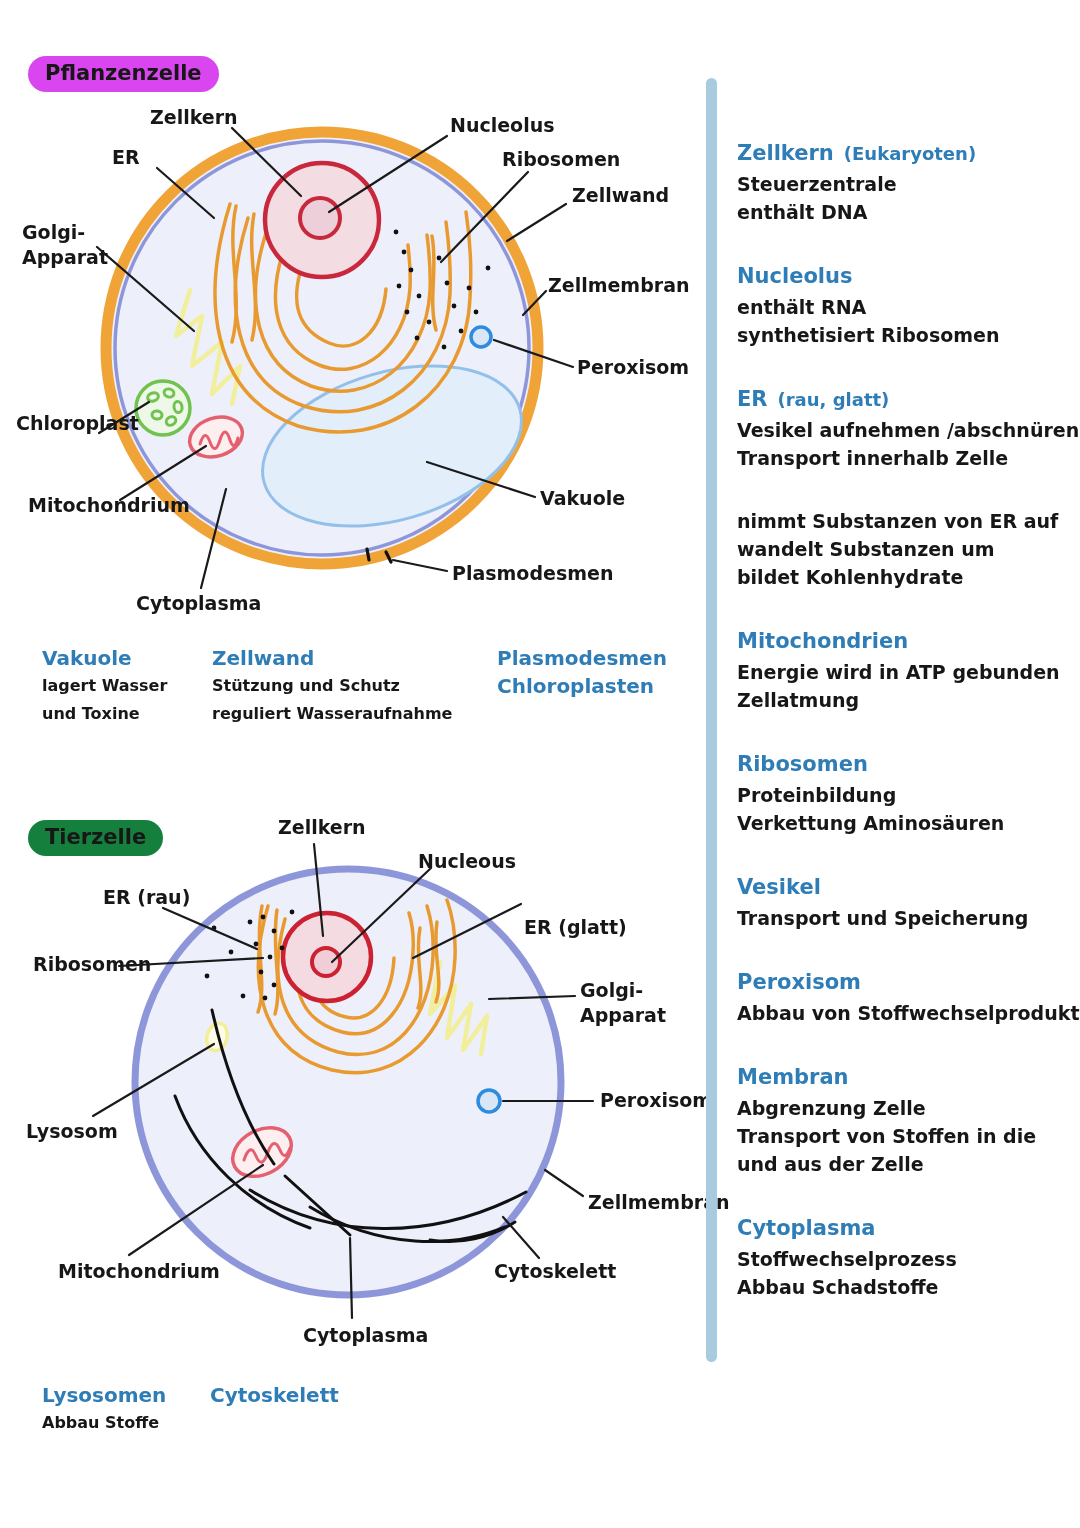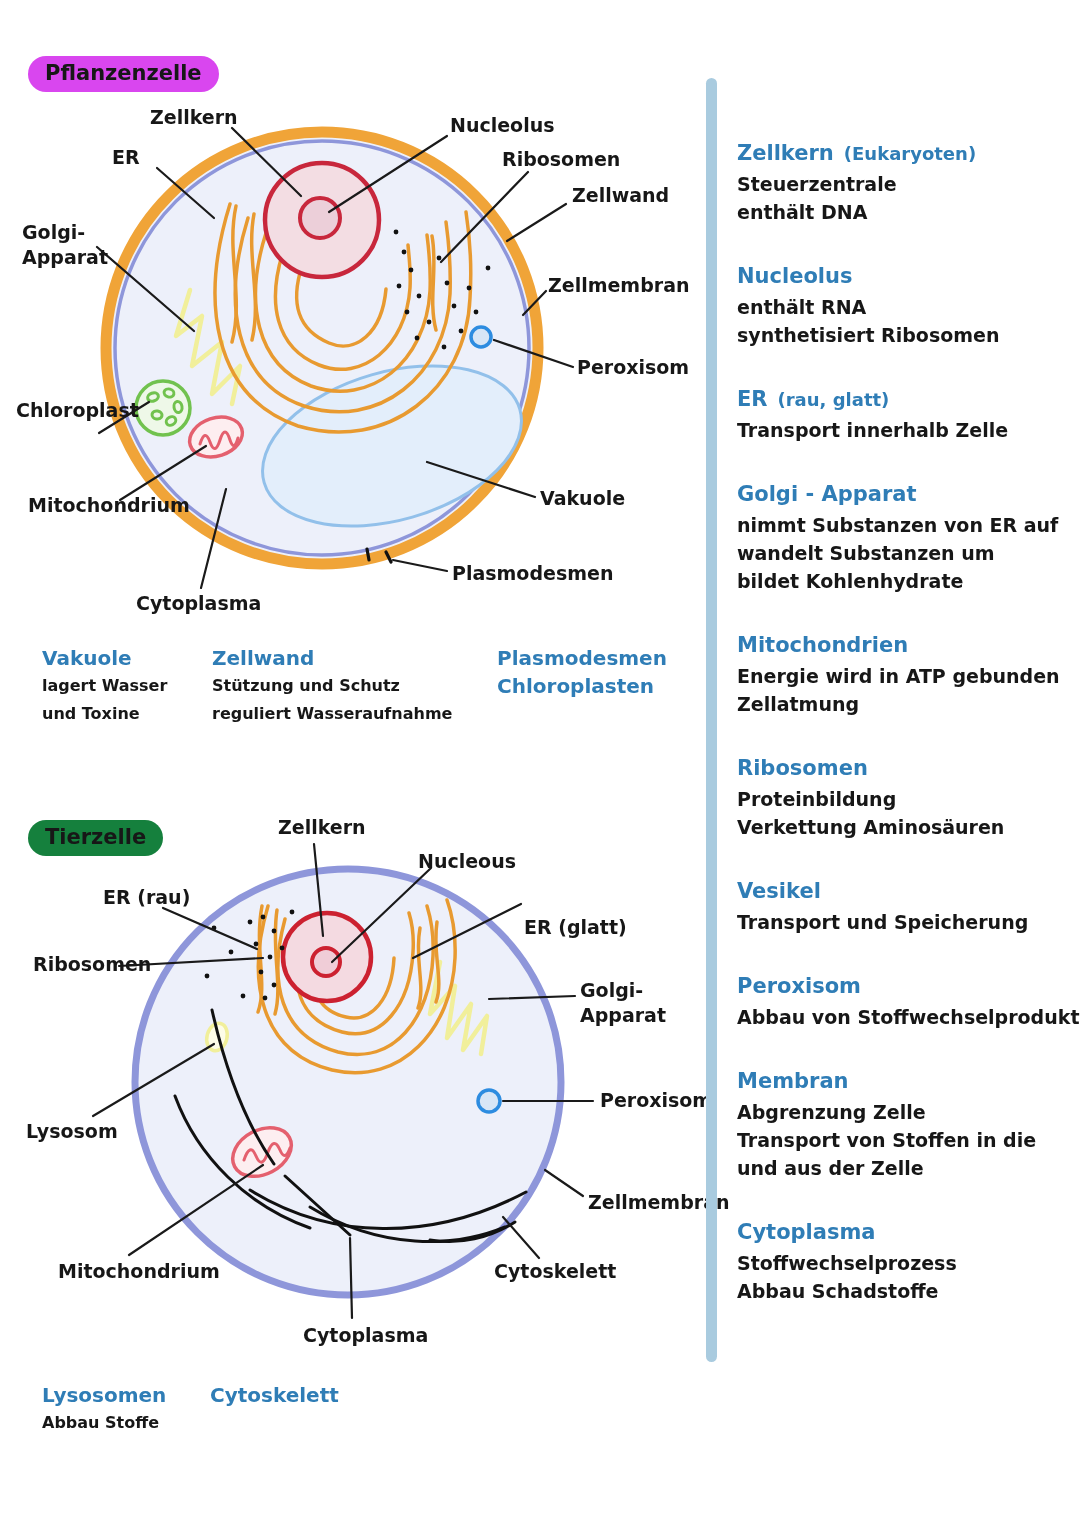--- a/index.html
+++ b/index.html
@@ -188,21 +188,21 @@
   <div class="lbl" style="left:112px;top:146px;">ER</div>
   <div class="lbl" style="left:450px;top:114px;">Nucleolus</div>
   <div class="lbl" style="left:502px;top:148px;">Ribosomen</div>
   <div class="lbl" style="left:572px;top:184px;">Zellwand</div>
   <div class="lbl" style="left:548px;top:274px;">Zellmembran</div>
   <div class="lbl" style="left:577px;top:356px;">Peroxisom</div>
   <div class="lbl" style="left:22px;top:220px;">
     <div class="l2">Golgi-</div>
     <div class="l2">Apparat</div>
   </div>
-  <div class="lbl" style="left:16px;top:399px;">Chloroplast</div>
+  <div class="lbl" style="left:16px;top:412px;">Chloroplast</div>
   <div class="lbl" style="left:28px;top:494px;">Mitochondrium</div>
   <div class="lbl" style="left:540px;top:487px;">Vakuole</div>
   <div class="lbl" style="left:452px;top:562px;">Plasmodesmen</div>
   <div class="lbl" style="left:136px;top:592px;">Cytoplasma</div>
 
   <div class="note" style="left:42px;top:644px;">
     <div class="note-h">Vakuole</div>
     <div class="note-l">lagert Wasser</div>
     <div class="note-l">und Toxine</div>
   </div>
@@ -251,25 +251,25 @@
     </div>
 
     <div class="sb-section">
       <div class="sb-head"><span class="sb-title">Nucleolus</span></div>
       <div class="sb-line">enthält RNA</div>
       <div class="sb-line">synthetisiert Ribosomen</div>
     </div>
 
     <div class="sb-section">
       <div class="sb-head"><span class="sb-title">ER</span><span class="sb-suffix">(rau, glatt)</span></div>
+      <div class="sb-line">Vesikel aufnehmen /abschnüren</div>
       <div class="sb-line">Transport innerhalb Zelle</div>
     </div>
 
     <div class="sb-section">
-      <div class="sb-head"><span class="sb-title">Golgi - Apparat</span></div>
       <div class="sb-line">nimmt Substanzen von ER auf</div>
       <div class="sb-line">wandelt Substanzen um</div>
       <div class="sb-line">bildet Kohlenhydrate</div>
     </div>
 
     <div class="sb-section">
       <div class="sb-head"><span class="sb-title">Mitochondrien</span></div>
       <div class="sb-line">Energie wird in ATP gebunden</div>
       <div class="sb-line">Zellatmung</div>
     </div>

